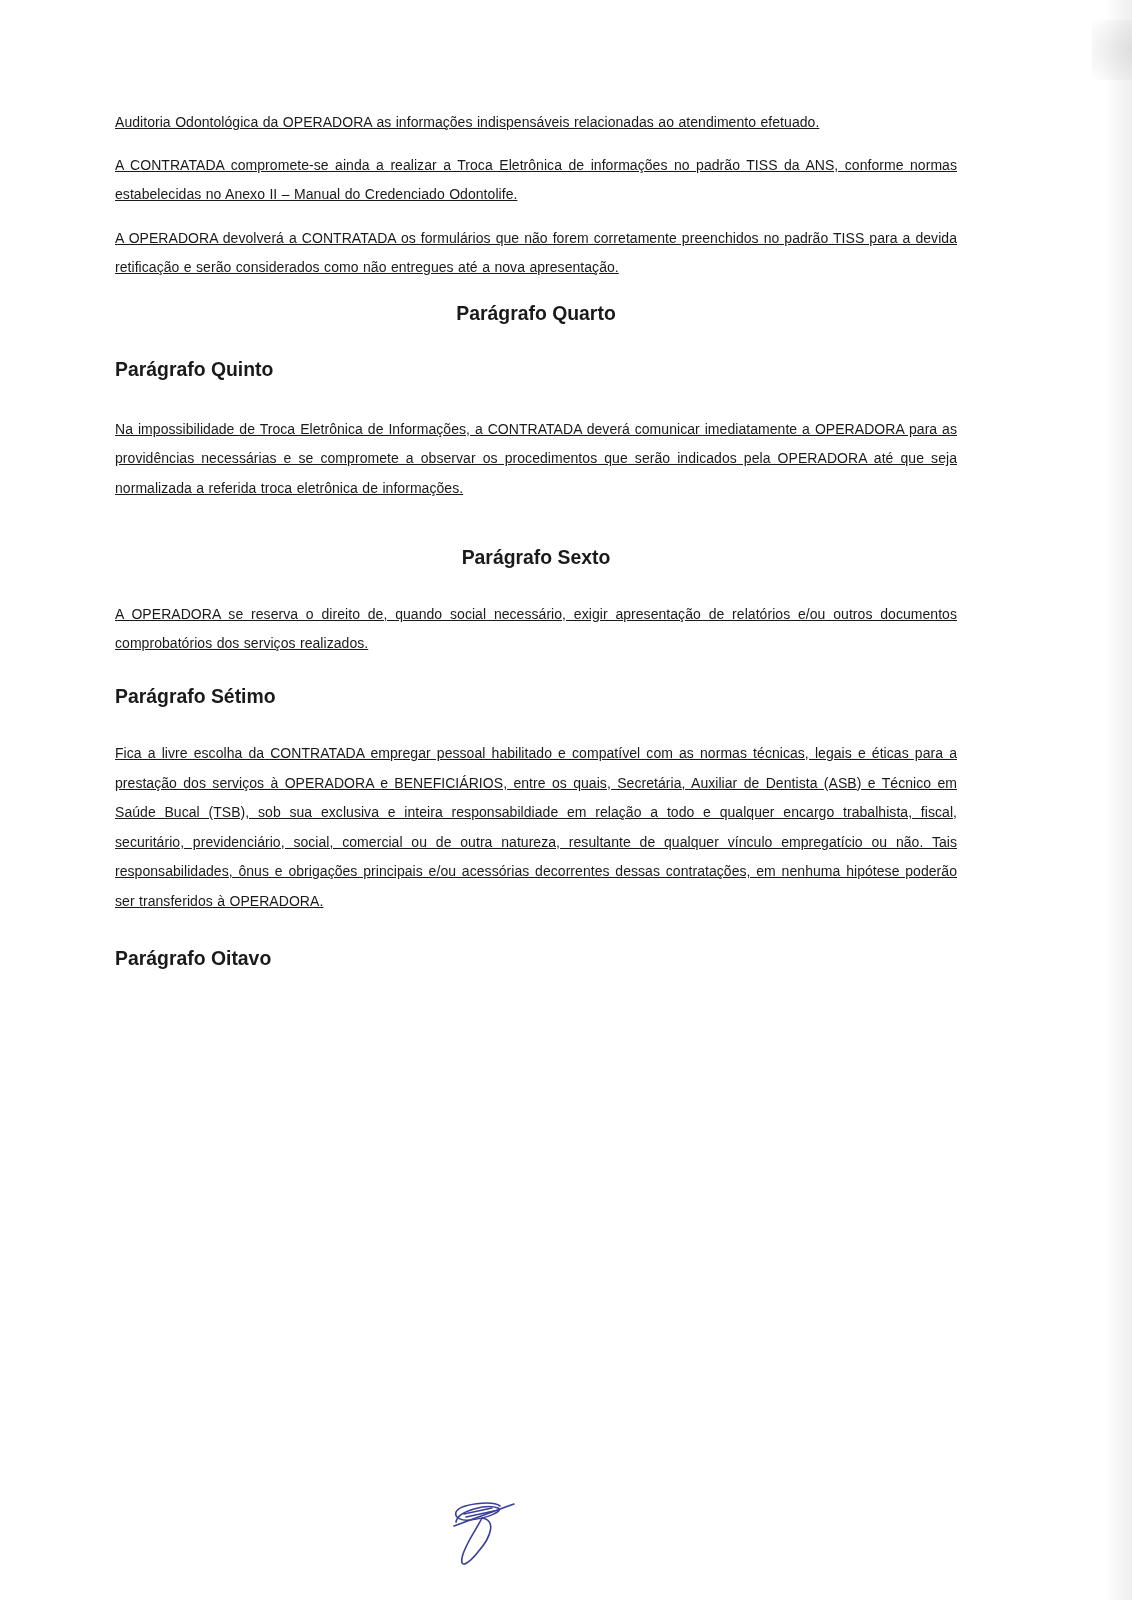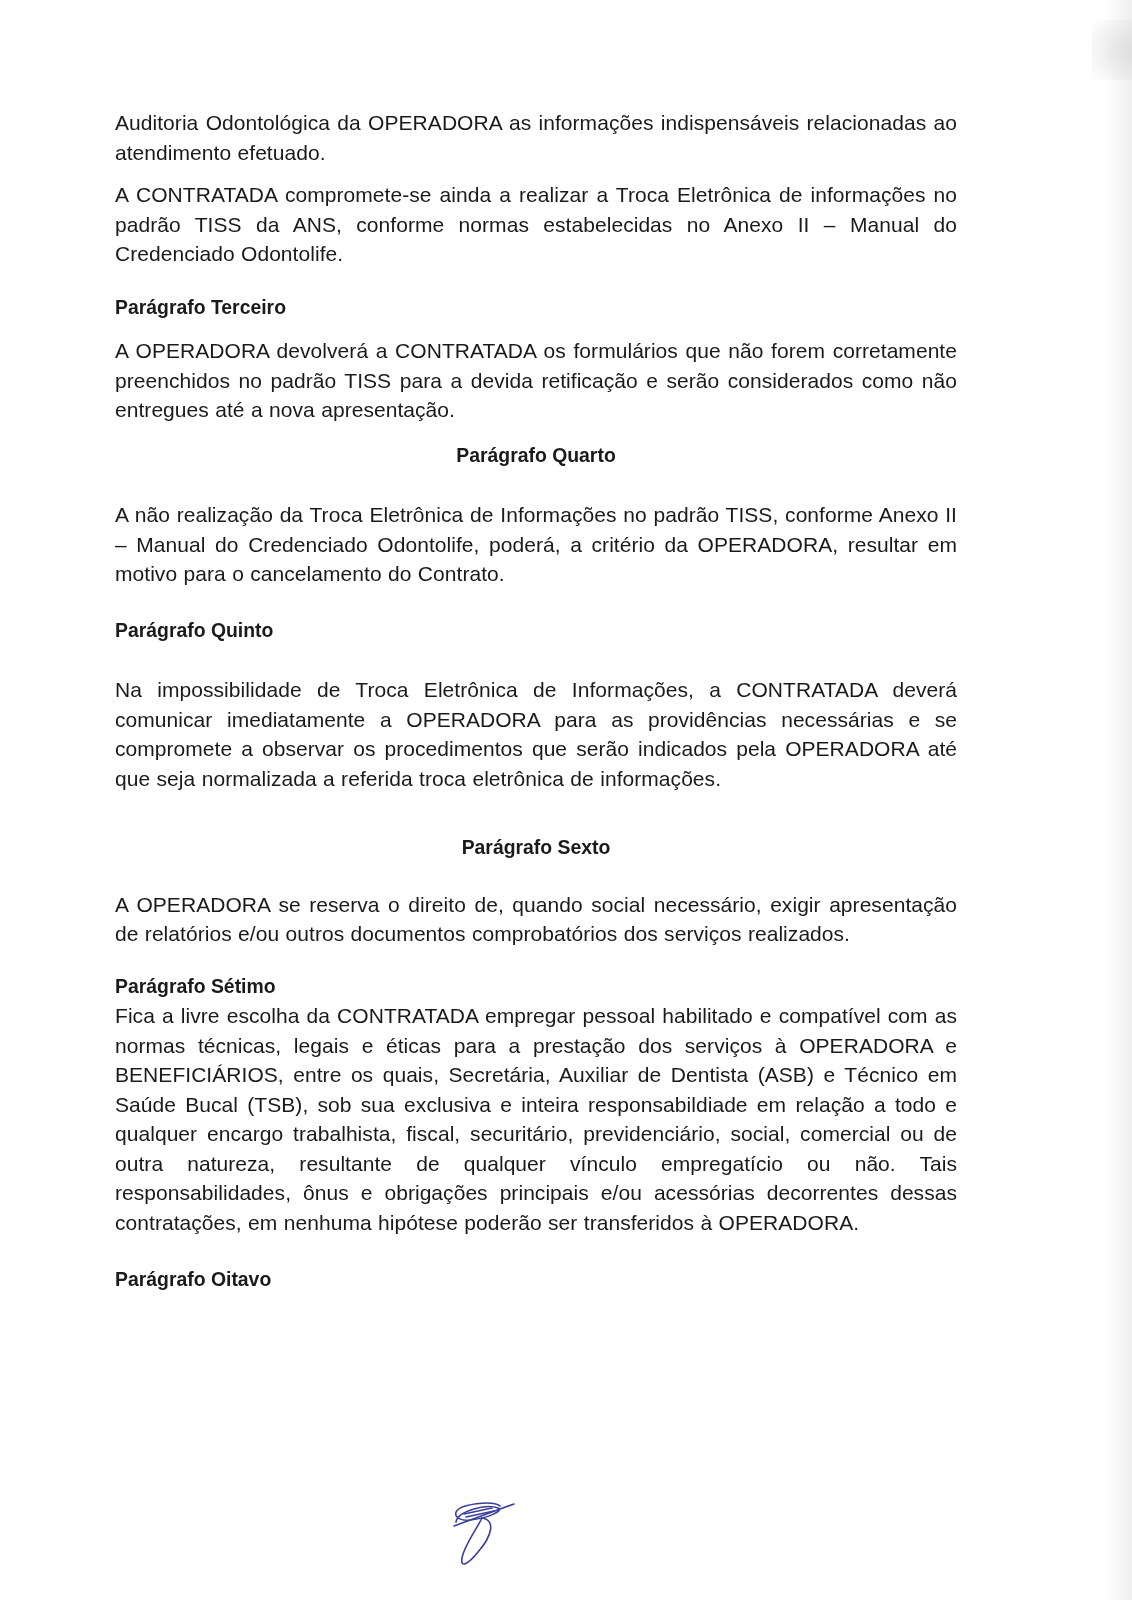--- a/index.html
+++ b/index.html
@@ -12,60 +12,58 @@
     background: linear-gradient(to right, rgba(255,255,255,0), rgba(232,232,232,0.7));
   }
   .scan-corner {
     position: absolute; top: 20px; right: 0; width: 40px; height: 60px;
     background: radial-gradient(ellipse at right, rgba(215,215,215,0.7), rgba(255,255,255,0));
   }
   .content {
     position: absolute; left: 115px; top: 108px; width: 842px;
   }
   .para {
-    font-size: 21px; line-height: 29.5px; margin: 0; text-align: justify;
-    letter-spacing: 0.05px; word-spacing: 0.5px;
+    font-size: 14px; line-height: 29.5px; margin: 0; text-align: justify;
+    letter-spacing: 0.05px; word-spacing: 0.5px; text-decoration: underline;
   }
   .heading {
     font-size: 19.4px; font-weight: bold; line-height: 29.5px; margin: 0;
   }
   #intro { margin-top: 0; }
   #h2 { margin-top: 38px; }
   #p2 { margin-top: 13px; }
   #h3 { margin-top: 24px; }
   #p3 { margin-top: 14px; }
   #h4 { margin-top: 16px; text-align: center; }
   #p4 { margin-top: 30px; }
   #h5 { margin-top: 27px; }
   #p5 { margin-top: 30px; }
   #h6 { margin-top: 40px; text-align: center; }
   #p6 { margin-top: 27px; }
   #h7 { margin-top: 23px; }
-  #p7 { }
+  #p7 { margin-top: 28px; }
   #h8 { margin-top: 28px; }
   .signature {
     position: absolute; left: 448px; top: 1496px; width: 80px; height: 80px;
   }
 </style>
 </head>
 <body>
 
 <div class="scan-edge"></div>
 <div class="scan-corner"></div>
 
 <div class="content">
   <p class="para" id="intro">Auditoria Odontológica da OPERADORA as informações indispensáveis relacionadas ao atendimento efetuado.</p>
 
   <p class="para" id="p2">A CONTRATADA compromete-se ainda a realizar a Troca Eletrônica de informações no padrão TISS da ANS, conforme normas estabelecidas no Anexo II – Manual do Credenciado Odontolife.</p>
 
-  <p class="heading" id="h3">Parágrafo Terceiro</p>
   <p class="para" id="p3">A OPERADORA devolverá a CONTRATADA os formulários que não forem corretamente preenchidos no padrão TISS para a devida retificação e serão considerados como não entregues até a nova apresentação.</p>
 
   <p class="heading" id="h4">Parágrafo Quarto</p>
-  <p class="para" id="p4">A não realização da Troca Eletrônica de Informações no padrão TISS, conforme Anexo II – Manual do Credenciado Odontolife, poderá, a critério da OPERADORA, resultar em motivo para o cancelamento do Contrato.</p>
 
   <p class="heading" id="h5">Parágrafo Quinto</p>
   <p class="para" id="p5">Na impossibilidade de Troca Eletrônica de Informações, a CONTRATADA deverá comunicar imediatamente a OPERADORA para as providências necessárias e se compromete a observar os procedimentos que serão indicados pela OPERADORA até que seja normalizada a referida troca eletrônica de informações.</p>
 
   <p class="heading" id="h6">Parágrafo Sexto</p>
   <p class="para" id="p6">A OPERADORA se reserva o direito de, quando social necessário, exigir apresentação de relatórios e/ou outros documentos comprobatórios dos serviços realizados.</p>
 
   <p class="heading" id="h7">Parágrafo Sétimo</p>
   <p class="para" id="p7">Fica a livre escolha da CONTRATADA empregar pessoal habilitado e compatível com as normas técnicas, legais e éticas para a prestação dos serviços à OPERADORA e BENEFICIÁRIOS, entre os quais, Secretária, Auxiliar de Dentista (ASB) e Técnico em Saúde Bucal (TSB), sob  sua exclusiva e inteira responsabildiade em relação  a todo e qualquer encargo trabalhista, fiscal, securitário, previdenciário, social, comercial ou de outra natureza, resultante de qualquer vínculo empregatício ou não. Tais responsabilidades, ônus e obrigações principais e/ou acessórias decorrentes dessas contratações, em nenhuma hipótese poderão ser transferidos à OPERADORA.</p>
 

